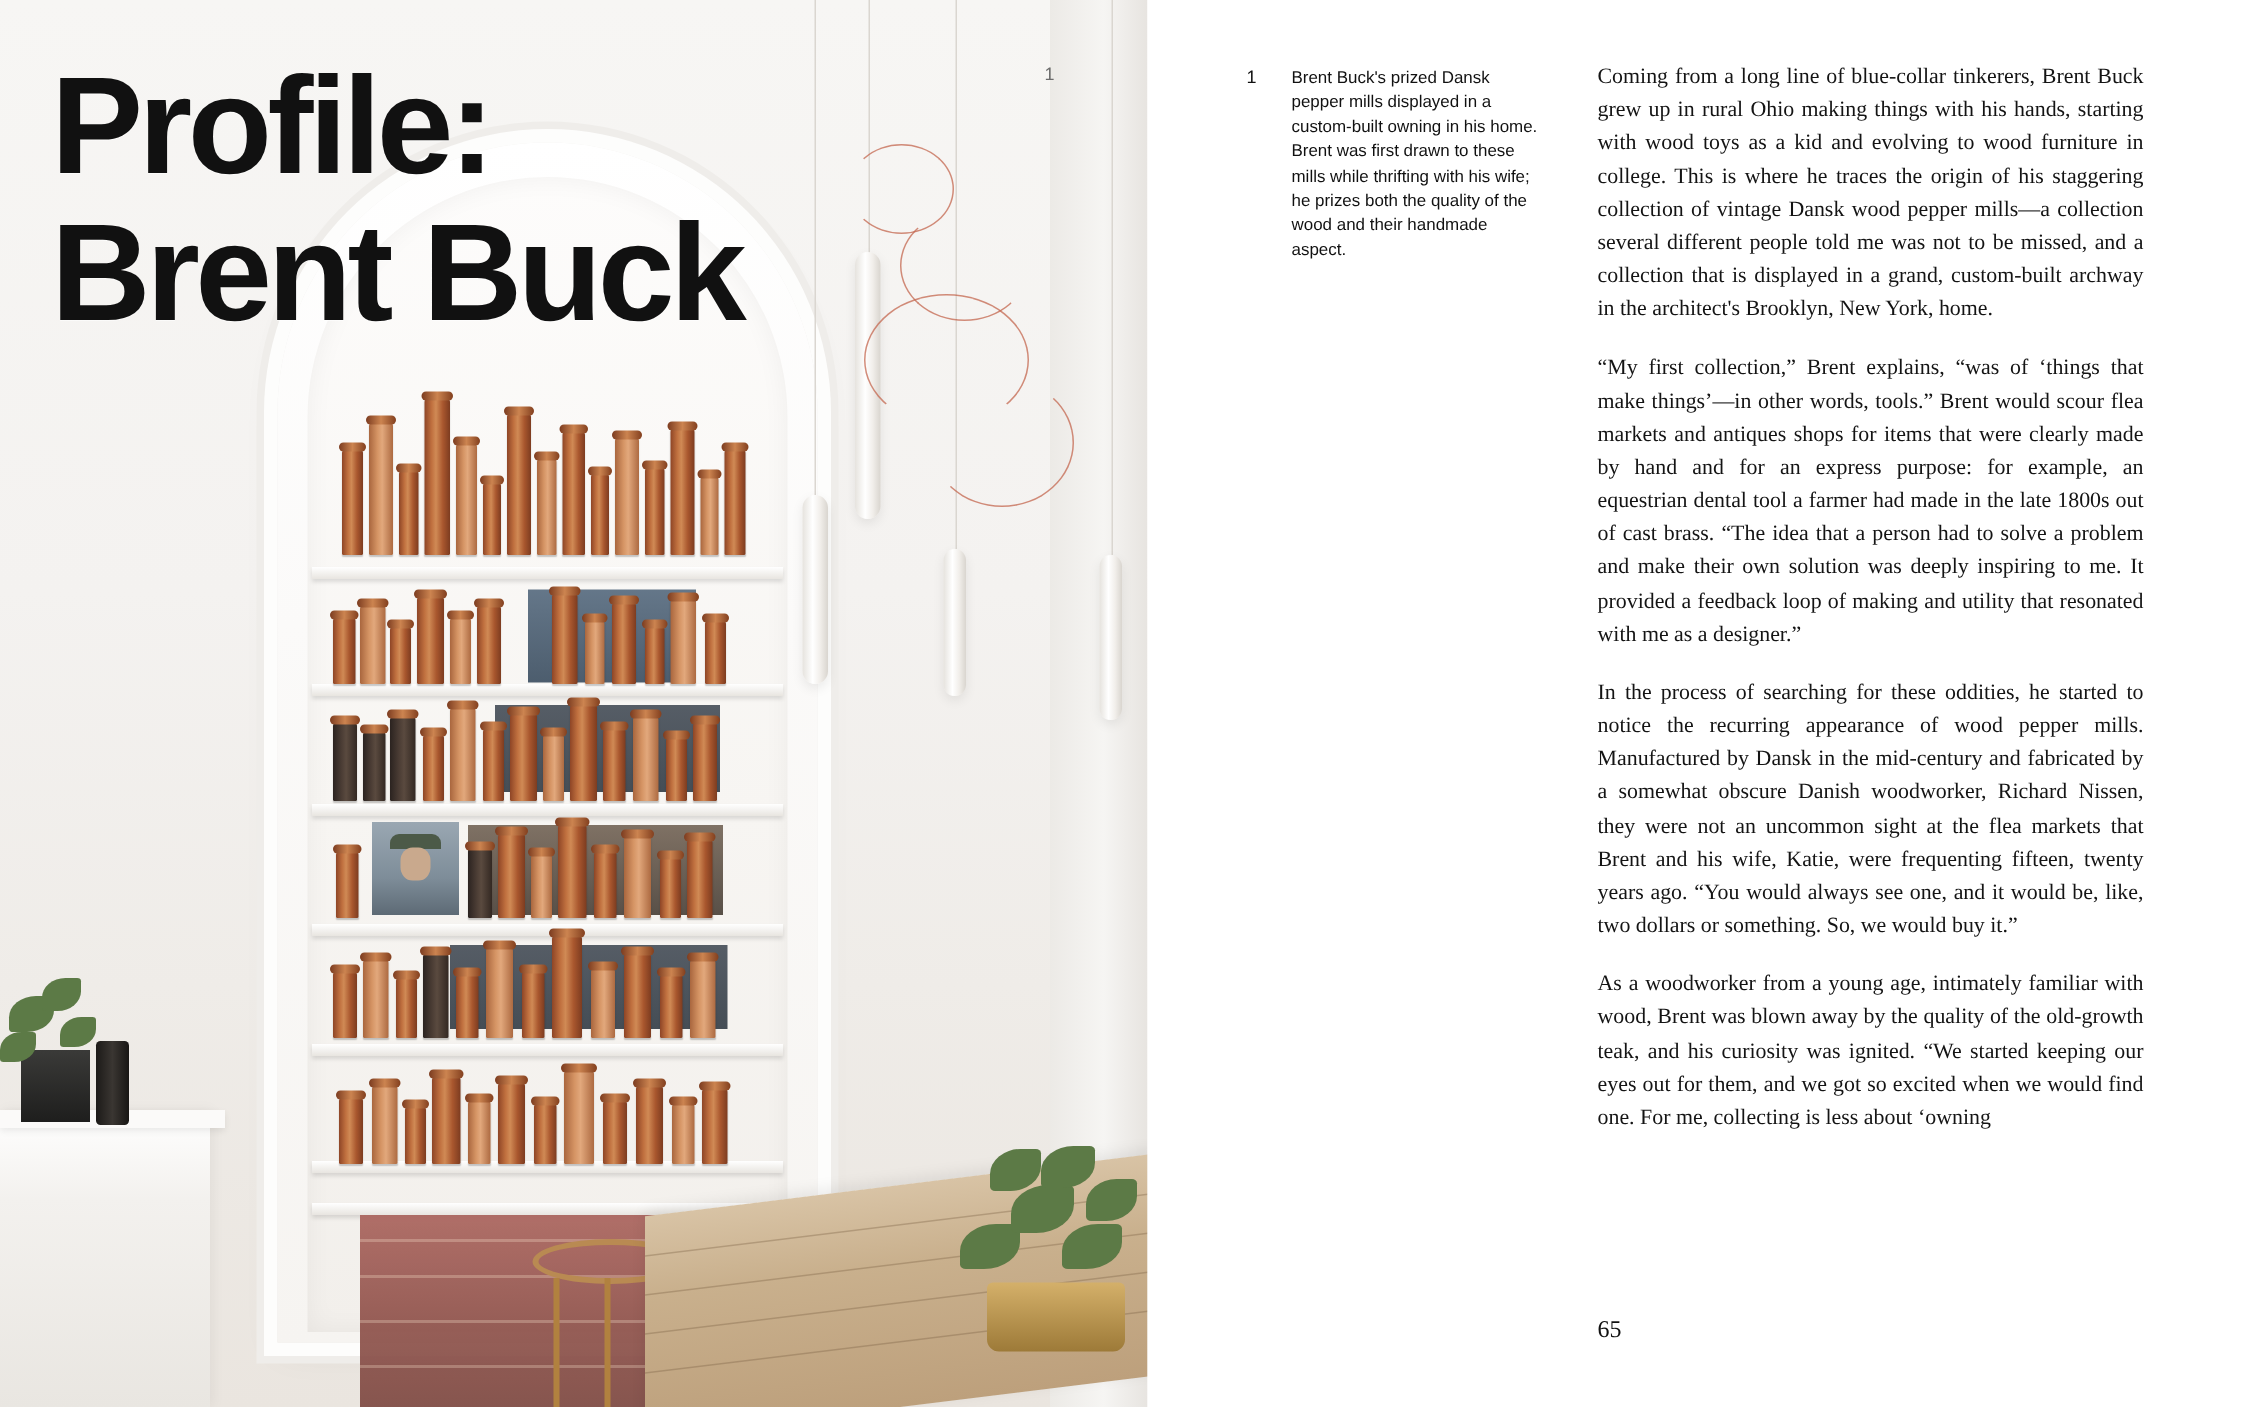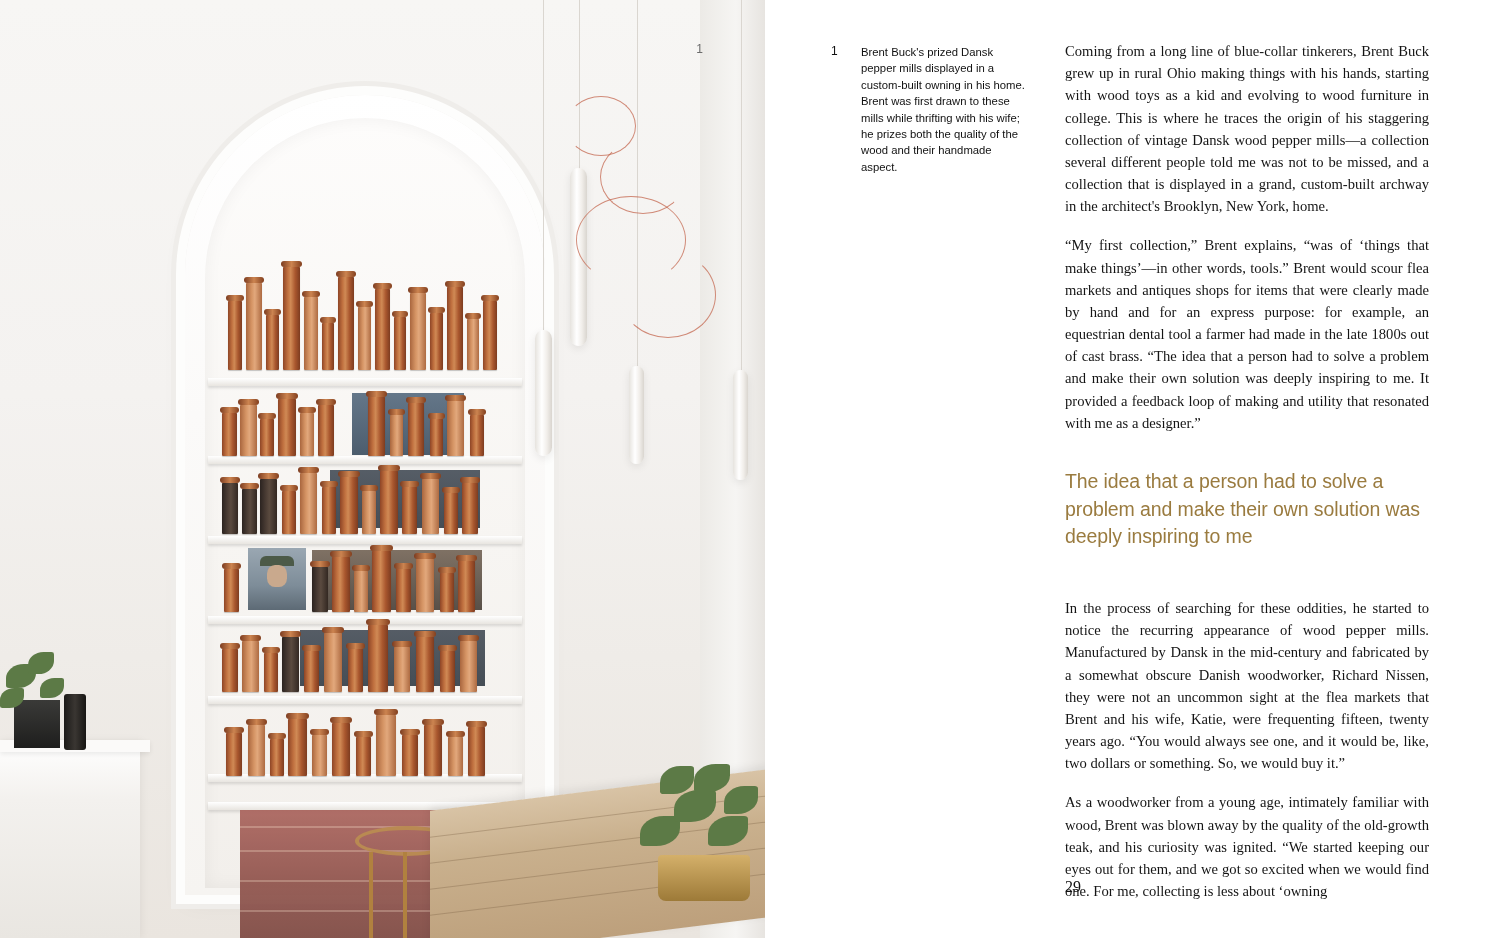--- a/index.html
+++ b/index.html
@@ -520,35 +520,36 @@
         <div class="leaf" style="left:54px; top:30px; width:42px; height:32px;"></div>
         <div class="leaf" style="left:88px; top:56px; width:40px; height:30px;"></div>
         <div class="leaf" style="left:40px; top:6px; width:34px; height:28px;"></div>
         <div class="leaf" style="left:74px; top:4px; width:36px; height:28px;"></div>
         <div class="leaf" style="left:104px; top:26px; width:34px; height:28px;"></div>
       </div>
 
       <span class="photo-figure-num">1</span>
     </div>
 
+    <h1 class="title" style="white-space: pre-line;">Profile:
+Brent Buck</h1>
   </div>
 
   <div class="page-right">
 
     <div class="caption-col">
       <span class="caption-num">1</span>
       <div class="caption-text">Brent Buck's prized Dansk pepper mills displayed in a custom-built owning in his home. Brent was first drawn to these mills while thrifting with his wife; he prizes both the quality of the wood and their handmade aspect.</div>
     </div>
 
     <div class="body-col">
       <p>Coming from a long line of blue-collar tinkerers, Brent Buck grew up in rural Ohio making things with his hands, starting with wood toys as a kid and evolving to wood furniture in college. This is where he traces the origin of his staggering collection of vintage Dansk wood pepper mills—a collection several different people told me was not to be missed, and a collection that is displayed in a grand, custom-built archway in the architect's Brooklyn, New York, home.</p>
       <p>“My first collection,” Brent explains, “was of ‘things that make things’—in other words, tools.” Brent would scour flea markets and antiques shops for items that were clearly made by hand and for an express purpose: for example, an equestrian dental tool a farmer had made in the late 1800s out of cast brass. “The idea that a person had to solve a problem and make their own solution was deeply inspiring to me. It provided a feedback loop of making and utility that resonated with me as a designer.”</p>
 
-      <div class="pull-quote">The idea that a person had to solve a problem and make their own solution was deeply inspiring to me</div>
 
       <p>In the process of searching for these oddities, he started to notice the recurring appearance of wood pepper mills. Manufactured by Dansk in the mid-century and fabricated by a somewhat obscure Danish woodworker, Richard Nissen, they were not an uncommon sight at the flea markets that Brent and his wife, Katie, were frequenting fifteen, twenty years ago. “You would always see one, and it would be, like, two dollars or something. So, we would buy it.”</p>
       <p>As a woodworker from a young age, intimately familiar with wood, Brent was blown away by the quality of the old-growth teak, and his curiosity was ignited. “We started keeping our eyes out for them, and we got so excited when we would find one. For me, collecting is less about ‘owning</p>
     </div>
 
-    <div class="folio">29</div>
+    <div class="folio">65</div>
   </div>
 
 </div>
 
 </body></html>

